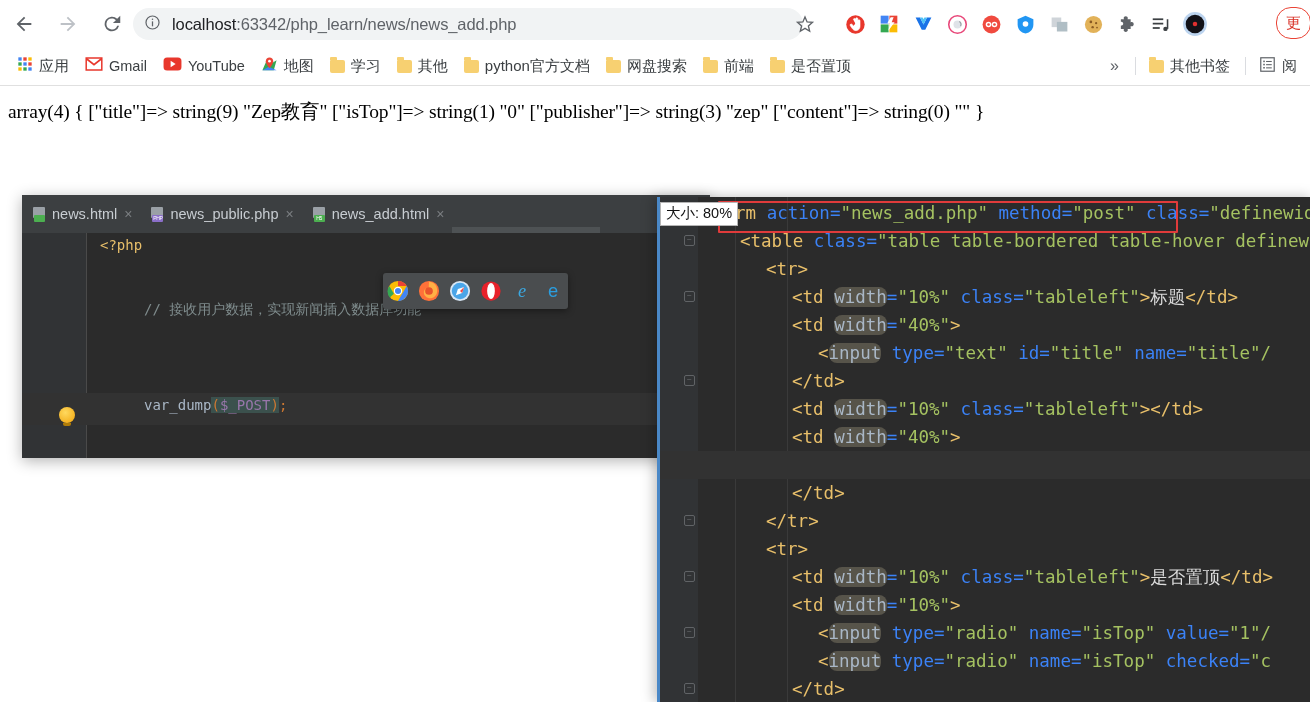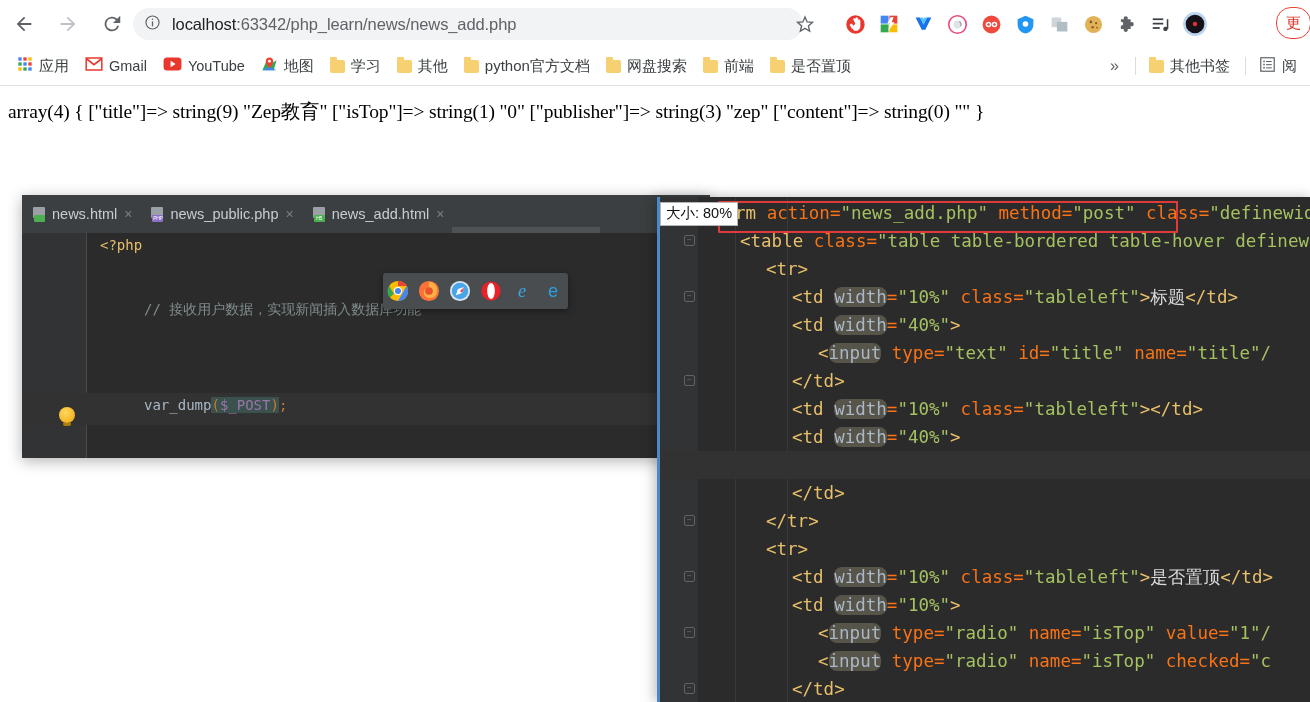--- a/index.html
+++ b/index.html
@@ -165,21 +165,21 @@
     font-family:"DejaVu Sans Mono", monospace;
   }
   .r-indent { position:absolute; top:0; width:1px; height:100%; background:#3a3a3a; }
   .code-right {
     position:absolute; left:0; top:0; right:0; bottom:0;
     font-family:"DejaVu Sans Mono", monospace; font-size:17.5px; line-height:28px;
     white-space:pre; color:#a9b7c6;
   }
   .rl { position:absolute; left:0; white-space:pre; }
   .tg { color:#e8bf6a; }
-  .at { color:#f97316; }
+  .at { color:#3b82f6; }
   .vl { color:#a5c261; }
   .cn-txt { color:#dcdcdc; }
   .hl-word { background:#57544a;border-radius:8px; }
   .sel-row { position:absolute; left:0; right:0; background:#323232; }
   .red-box {
     position:absolute; border:2px solid #e03b3b; border-radius:1px; pointer-events:none; z-index:6;
   }
   .size-tip {
     position:absolute; left:660px; top:182px; background:#ffffff;
     border:1px solid #b5b5b5; padding:1px 5px 2px 5px;

